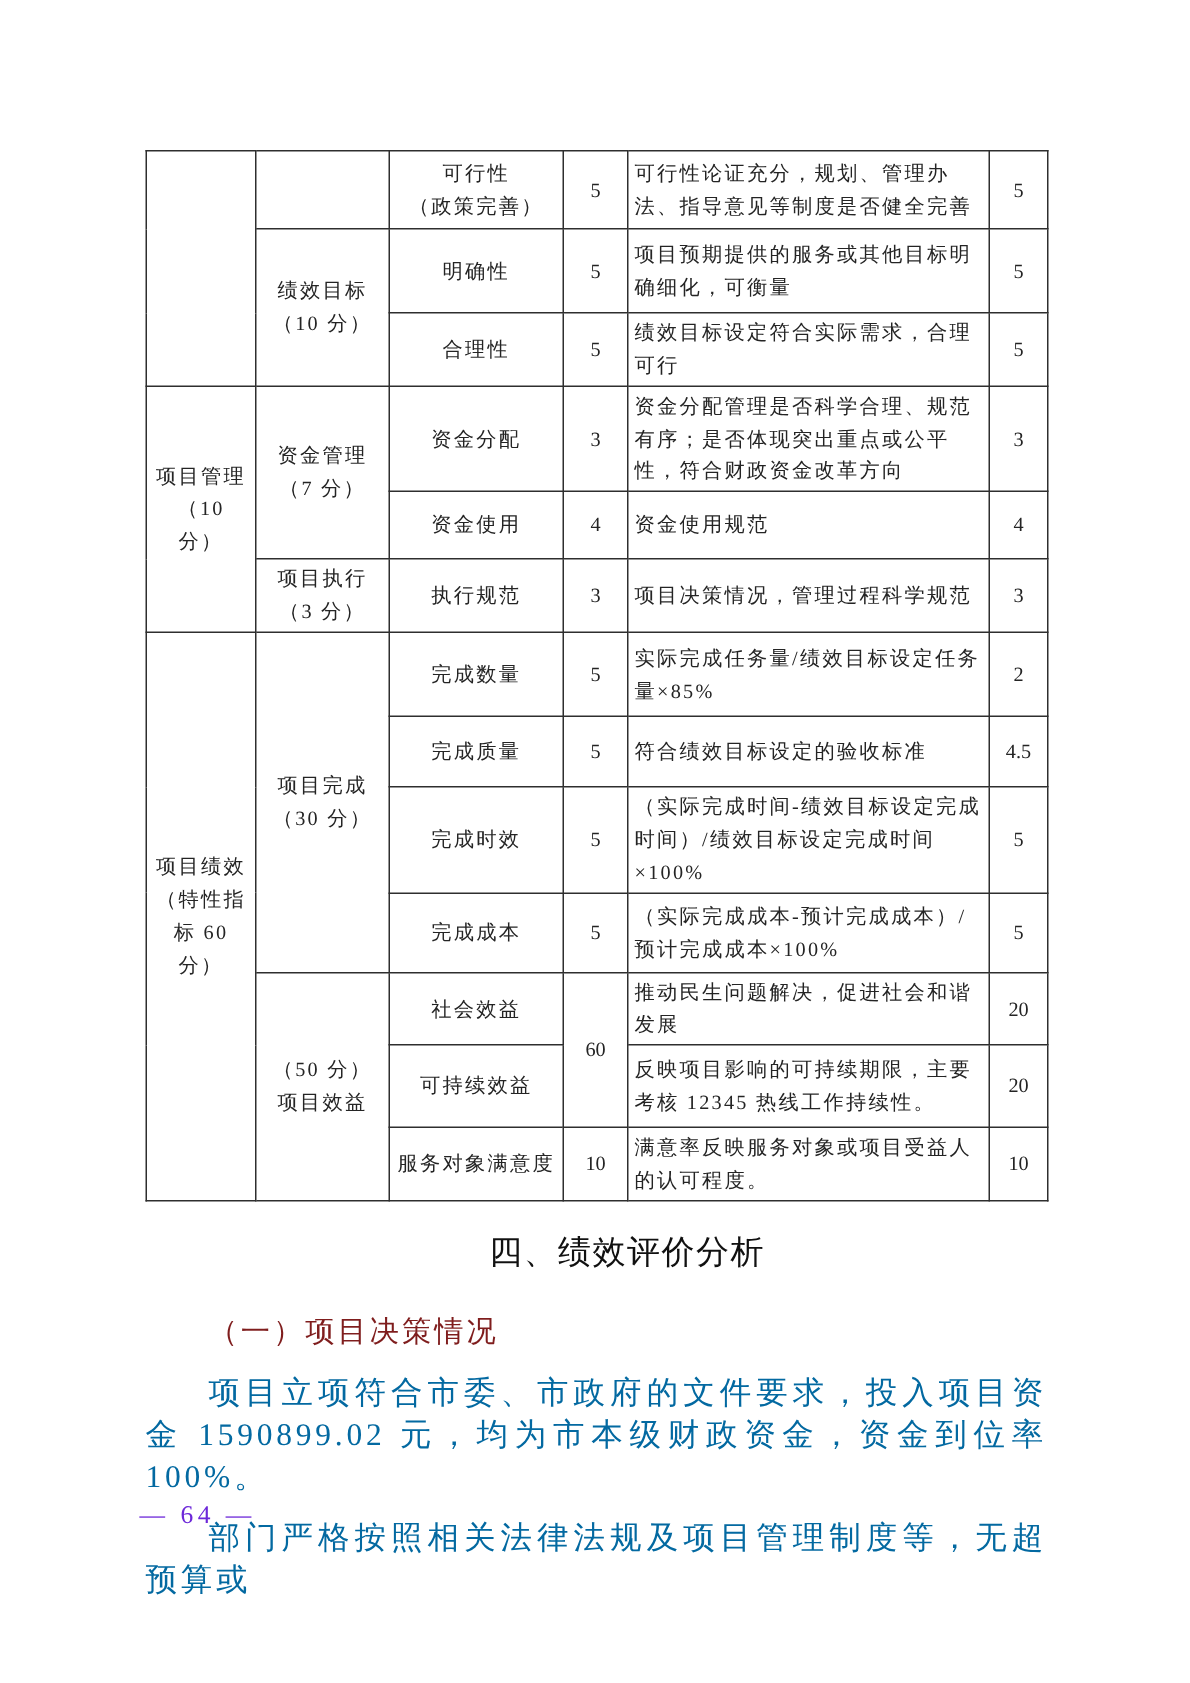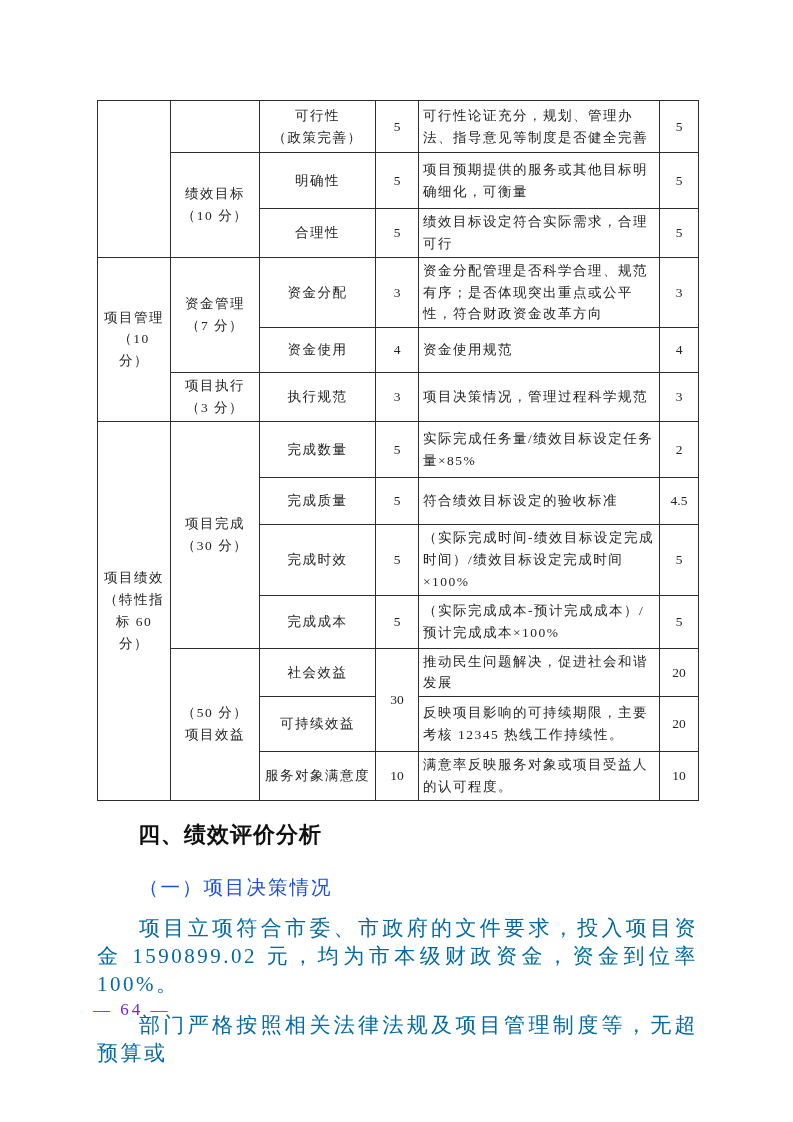--- a/index.html
+++ b/index.html
@@ -36,32 +36,33 @@
   }
   td.cell-center { text-align: center; }
   td.cell-left   { text-align: left; padding: 2px 7px; margin-left: 27px; }
   .preline { white-space: pre-line; }
   td.weight, td.score { letter-spacing: 0; font-size: 13.5px; text-align: center; }
 
   
   .section-heading {
     margin-top: 19px;
     font-family: "Liberation Sans", sans-serif;
-    font-weight: bold;
+    font-weight: normal;
     font-size: 22px;
     letter-spacing: 1px;
     text-indent: 41px;
     color: #111111;
+    text-align: center;
   }
   .sub-heading {
     margin-top: 24px;
     font-size: 19.5px;
     letter-spacing: 2px;
     text-indent: 42px;
-    color: #1d4ed8;
+    color: #7f1d1d;
   }
   .body-para {
     margin-top: 13px;
     font-size: 21px;
     letter-spacing: 2.5px;
     line-height: 28px;
     text-indent: 42px;
     text-align: justify;
     color: #0369a1;
   }
@@ -162,21 +163,21 @@
       <tr style="height:53px">
         <td class="cell-center preline">完成成本</td>
         <td class="weight">5</td>
         <td class="cell-left">（实际完成成本-预计完成成本）/预计完成成本×100%</td>
         <td class="score">5</td>
       </tr>
       <tr style="height:45px">
         <td class="cell-center preline" rowspan="3">（50 分）
 项目效益</td>
         <td class="cell-center preline">社会效益</td>
-        <td class="weight" rowspan="2">30</td>
+        <td class="weight" rowspan="2">60</td>
         <td class="cell-left">推动民生问题解决，促进社会和谐发展</td>
         <td class="score">20</td>
       </tr>
       <tr style="height:55px">
         <td class="cell-center preline">可持续效益</td>
         <td class="cell-left">反映项目影响的可持续期限，主要考核 12345 热线工作持续性。</td>
         <td class="score">20</td>
       </tr>
       <tr style="height:47px">
         <td class="cell-center preline">服务对象满意度</td>

